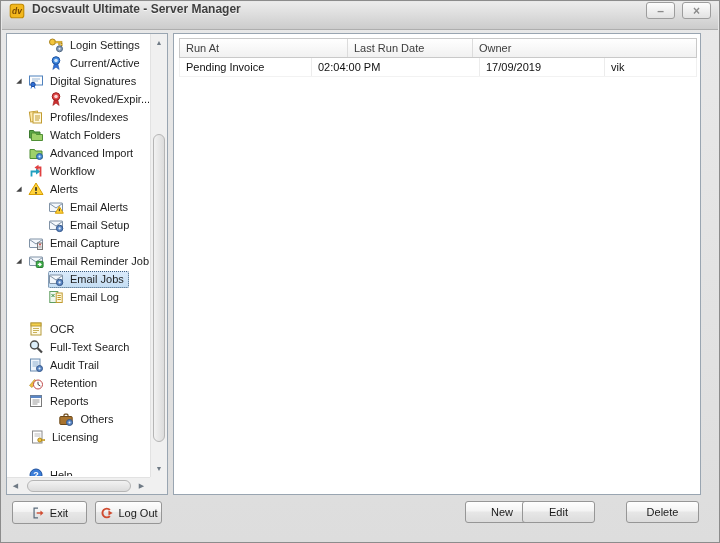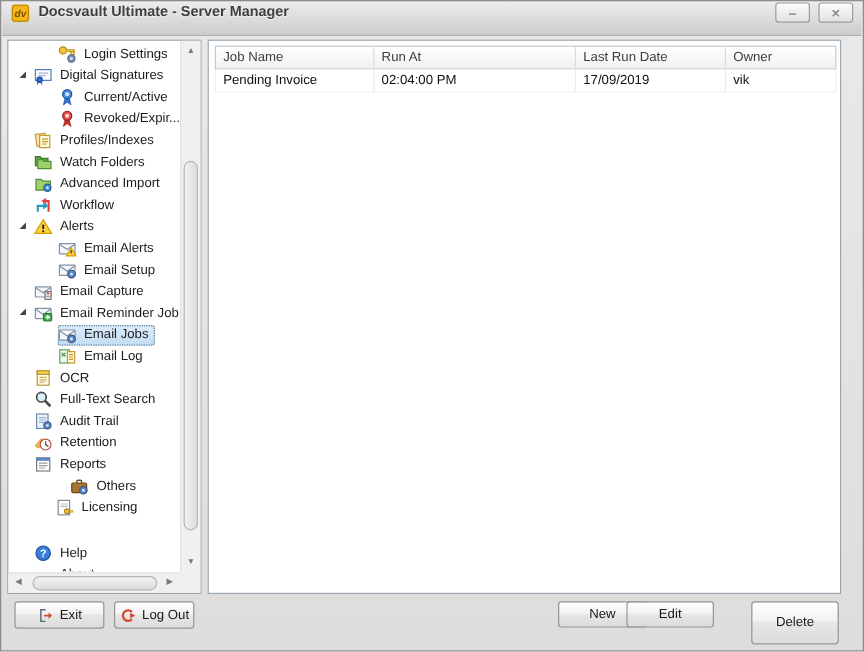--- a/index.html
+++ b/index.html
@@ -53,21 +53,21 @@
   
   .btn { position:absolute; height:23px; border:1px solid #969696; border-radius:3px;
     background:linear-gradient(#fefefe,#f3f3f3 45%,#e7e7e7 50%,#dcdcdc);
     font-family:inherit; font-size:11px; color:#1a1a1a;
     display:flex; align-items:center; justify-content:center; gap:5px; cursor:default; }
   .btn svg { width:14px; height:14px; }
   .btn-exit   { left:11px;  top:500px; width:75px; }
   .btn-logout { left:94px;  top:500px; width:67px; }
   .btn-new    { left:464px; top:500px; width:74px; height:22px; }
   .btn-edit   { left:521px; top:500px; width:73px; height:22px; }
-  .btn-delete { left:625px; top:500px; width:73px; height:36px; }
+  .btn-delete { left:625px; top:500px; width:73px; height:22px; }
 
   
   .main-panel { position:absolute; left:172px; top:32px; width:528px; height:462px;
     background:#fff; border:1px solid #99a5b1; }
   .jobs-table { position:absolute; left:5px; top:4px; width:518px; }
   .thead { display:flex; height:20px; border:1px solid #c9c9c9; background:linear-gradient(#ffffff,#f1f1f1); }
   .th { font-size:11px; color:#3c3c3c; padding:3px 0 0 6px; border-right:1px solid #dcdcdc;
     white-space:pre; overflow:hidden; }
   .th:last-child { border-right:none; }
   .tbody { border-left:1px solid #f0f0f0; border-right:1px solid #f0f0f0; }
@@ -259,147 +259,147 @@
     <div class="tree-items" id="tree">
         <div class="tree-item" style="padding-left: 22px;">
           <span class="expander"></span>
           <span class="item-body">
             <svg class="ticon">
               <use href="#sym-key-gear"></use>
             </svg>
             <span class="tlabel">Login Settings</span>
           </span>
         </div>
+        <div class="tree-item" style="padding-left: 22px;">
+          <span class="expander"></span>
+          <span class="item-body">
+            <svg class="ticon">
+              <use href="#sym-ribbon-blue"></use>
+            </svg>
+            <span class="tlabel">Current/Active</span>
+          </span>
+        </div>
         <div class="tree-item" style="padding-left: 2px;">
           <span class="expander">◢</span>
           <span class="item-body">
             <svg class="ticon">
               <use href="#sym-certificate"></use>
             </svg>
             <span class="tlabel">Digital Signatures</span>
           </span>
         </div>
         <div class="tree-item" style="padding-left: 22px;">
           <span class="expander"></span>
           <span class="item-body">
             <svg class="ticon">
-              <use href="#sym-ribbon-blue"></use>
-            </svg>
-            <span class="tlabel">Current/Active</span>
+              <use href="#sym-ribbon-red"></use>
+            </svg>
+            <span class="tlabel">Revoked/Expir...</span>
+          </span>
+        </div>
+        <div class="tree-item" style="padding-left: 2px;">
+          <span class="expander"></span>
+          <span class="item-body">
+            <svg class="ticon">
+              <use href="#sym-documents"></use>
+            </svg>
+            <span class="tlabel">Profiles/Indexes</span>
+          </span>
+        </div>
+        <div class="tree-item" style="padding-left: 2px;">
+          <span class="expander"></span>
+          <span class="item-body">
+            <svg class="ticon">
+              <use href="#sym-folders"></use>
+            </svg>
+            <span class="tlabel">Watch Folders</span>
+          </span>
+        </div>
+        <div class="tree-item" style="padding-left: 2px;">
+          <span class="expander"></span>
+          <span class="item-body">
+            <svg class="ticon">
+              <use href="#sym-folder-gear"></use>
+            </svg>
+            <span class="tlabel">Advanced Import</span>
+          </span>
+        </div>
+        <div class="tree-item" style="padding-left: 2px;">
+          <span class="expander"></span>
+          <span class="item-body">
+            <svg class="ticon">
+              <use href="#sym-workflow"></use>
+            </svg>
+            <span class="tlabel">Workflow</span>
+          </span>
+        </div>
+        <div class="tree-item" style="padding-left: 2px;">
+          <span class="expander">◢</span>
+          <span class="item-body">
+            <svg class="ticon">
+              <use href="#sym-warning"></use>
+            </svg>
+            <span class="tlabel">Alerts</span>
           </span>
         </div>
         <div class="tree-item" style="padding-left: 22px;">
           <span class="expander"></span>
           <span class="item-body">
             <svg class="ticon">
-              <use href="#sym-ribbon-red"></use>
-            </svg>
-            <span class="tlabel">Revoked/Expir...</span>
-          </span>
-        </div>
-        <div class="tree-item" style="padding-left: 2px;">
-          <span class="expander"></span>
-          <span class="item-body">
-            <svg class="ticon">
-              <use href="#sym-documents"></use>
-            </svg>
-            <span class="tlabel">Profiles/Indexes</span>
-          </span>
-        </div>
-        <div class="tree-item" style="padding-left: 2px;">
-          <span class="expander"></span>
-          <span class="item-body">
-            <svg class="ticon">
-              <use href="#sym-folders"></use>
-            </svg>
-            <span class="tlabel">Watch Folders</span>
-          </span>
-        </div>
-        <div class="tree-item" style="padding-left: 2px;">
-          <span class="expander"></span>
-          <span class="item-body">
-            <svg class="ticon">
-              <use href="#sym-folder-gear"></use>
-            </svg>
-            <span class="tlabel">Advanced Import</span>
-          </span>
-        </div>
-        <div class="tree-item" style="padding-left: 2px;">
-          <span class="expander"></span>
-          <span class="item-body">
-            <svg class="ticon">
-              <use href="#sym-workflow"></use>
-            </svg>
-            <span class="tlabel">Workflow</span>
+              <use href="#sym-mail-warning"></use>
+            </svg>
+            <span class="tlabel">Email Alerts</span>
+          </span>
+        </div>
+        <div class="tree-item" style="padding-left: 22px;">
+          <span class="expander"></span>
+          <span class="item-body">
+            <svg class="ticon">
+              <use href="#sym-mail-gear"></use>
+            </svg>
+            <span class="tlabel">Email Setup</span>
+          </span>
+        </div>
+        <div class="tree-item" style="padding-left: 2px;">
+          <span class="expander"></span>
+          <span class="item-body">
+            <svg class="ticon">
+              <use href="#sym-mail-capture"></use>
+            </svg>
+            <span class="tlabel">Email Capture</span>
           </span>
         </div>
         <div class="tree-item" style="padding-left: 2px;">
           <span class="expander">◢</span>
           <span class="item-body">
             <svg class="ticon">
-              <use href="#sym-warning"></use>
-            </svg>
-            <span class="tlabel">Alerts</span>
+              <use href="#sym-mail-go"></use>
+            </svg>
+            <span class="tlabel">Email Reminder Jobs</span>
+          </span>
+        </div>
+        <div class="tree-item selected" style="padding-left: 22px;">
+          <span class="expander"></span>
+          <span class="item-body">
+            <svg class="ticon">
+              <use href="#sym-mail-gear"></use>
+            </svg>
+            <span class="tlabel">Email Jobs</span>
           </span>
         </div>
         <div class="tree-item" style="padding-left: 22px;">
           <span class="expander"></span>
           <span class="item-body">
             <svg class="ticon">
-              <use href="#sym-mail-warning"></use>
-            </svg>
-            <span class="tlabel">Email Alerts</span>
-          </span>
-        </div>
-        <div class="tree-item" style="padding-left: 22px;">
-          <span class="expander"></span>
-          <span class="item-body">
-            <svg class="ticon">
-              <use href="#sym-mail-gear"></use>
-            </svg>
-            <span class="tlabel">Email Setup</span>
-          </span>
-        </div>
-        <div class="tree-item" style="padding-left: 2px;">
-          <span class="expander"></span>
-          <span class="item-body">
-            <svg class="ticon">
-              <use href="#sym-mail-capture"></use>
-            </svg>
-            <span class="tlabel">Email Capture</span>
-          </span>
-        </div>
-        <div class="tree-item" style="padding-left: 2px;">
-          <span class="expander">◢</span>
-          <span class="item-body">
-            <svg class="ticon">
-              <use href="#sym-mail-go"></use>
-            </svg>
-            <span class="tlabel">Email Reminder Jobs</span>
-          </span>
-        </div>
-        <div class="tree-item selected" style="padding-left: 22px;">
-          <span class="expander"></span>
-          <span class="item-body">
-            <svg class="ticon">
-              <use href="#sym-mail-gear"></use>
-            </svg>
-            <span class="tlabel">Email Jobs</span>
-          </span>
-        </div>
-        <div class="tree-item" style="padding-left: 22px;">
-          <span class="expander"></span>
-          <span class="item-body">
-            <svg class="ticon">
               <use href="#sym-mail-log"></use>
             </svg>
             <span class="tlabel">Email Log</span>
           </span>
         </div>
-        <div class="tree-item" style="padding-left: 2px;">
+        <div class="tree-item" style="padding-left: 2px; margin-top: 14px;">
           <span class="expander"></span>
           <span class="item-body">
             <svg class="ticon">
               <use href="#sym-doc-ocr"></use>
             </svg>
             <span class="tlabel">OCR</span>
           </span>
         </div>
         <div class="tree-item" style="padding-left: 2px;">
           <span class="expander"></span>
@@ -439,21 +439,21 @@
         </div>
         <div class="tree-item" style="padding-left: 2px; justify-content: center;">
           <span class="expander"></span>
           <span class="item-body">
             <svg class="ticon">
               <use href="#sym-briefcase-gear"></use>
             </svg>
             <span class="tlabel">Others</span>
           </span>
         </div>
-        <div class="tree-item" style="padding-left: 20px;">
+        <div class="tree-item" style="padding-left: 4px;">
           <span class="expander"></span>
           <span class="item-body">
             <svg class="ticon">
               <use href="#sym-licensing"></use>
             </svg>
             <span class="tlabel">Licensing</span>
           </span>
         </div>
         <div class="tree-item" style="padding-left: 2px; margin-top: 20px;">
           <span class="expander"></span>
@@ -496,21 +496,20 @@
   <button class="btn btn-logout">
     <svg>
         <use href="#sym-logout"></use>
       </svg>
     <span>Log Out</span>
   </button>
 
   <div class="main-panel">
     <div class="jobs-table">
       <div class="thead" id="thead">
-          <div class="th c0">Job Name</div>
           <div class="th c1">Run At</div>
           <div class="th c2">Last Run Date</div>
           <div class="th c3">Owner</div>
         </div>
       <div class="tbody" id="tbody">
           <div class="tr">
             <div class="td c0">Pending Invoice</div>
             <div class="td c1">02:04:00 PM</div>
             <div class="td c2">17/09/2019</div>
             <div class="td c3">vik</div>

